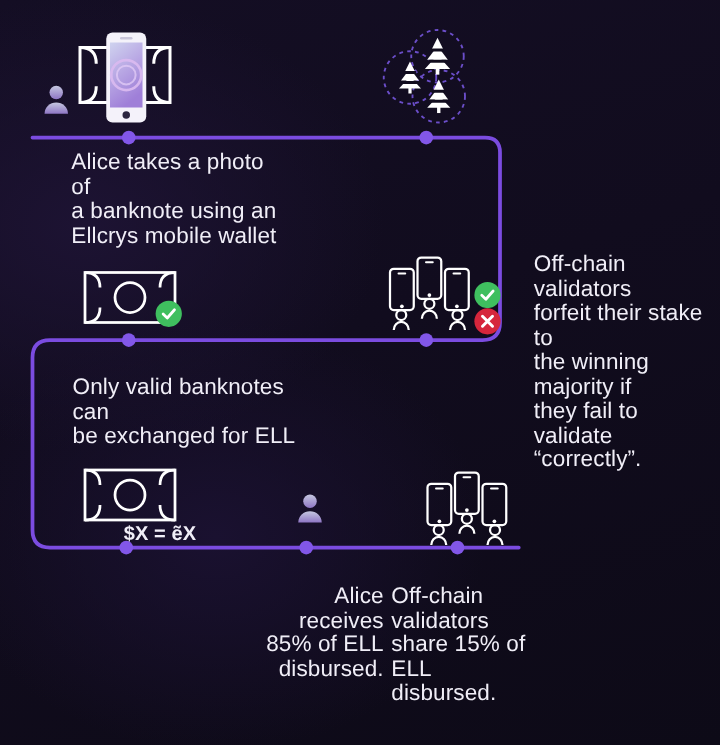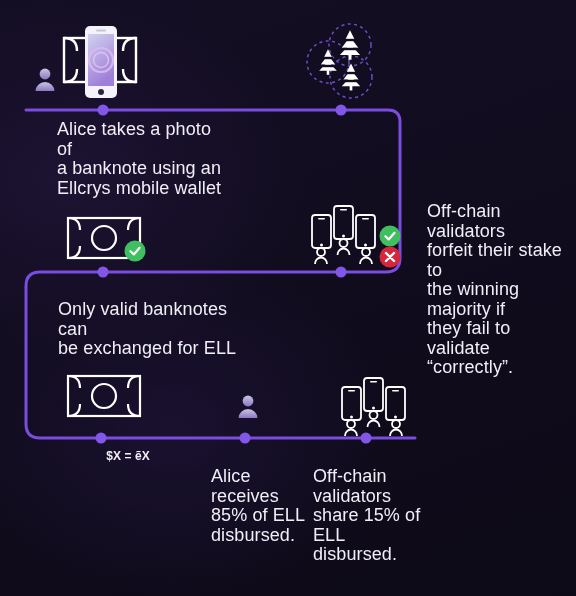--- a/index.html
+++ b/index.html
@@ -170,21 +170,21 @@
   </svg>
 
   <svg class="icon" style="left:66px; top:372px;" width="84" height="48" viewBox="0 0 84 48">
     <rect x="2" y="4" width="72" height="40" fill="none" stroke="#ffffff" stroke-width="2.2"></rect>
     <path d="M2,4 q12,0 12,12" fill="none" stroke="#ffffff" stroke-width="2.2"></path>
     <path d="M74,4 q-12,0 -12,12" fill="none" stroke="#ffffff" stroke-width="2.2"></path>
     <path d="M2,44 q12,0 12,-12" fill="none" stroke="#ffffff" stroke-width="2.2"></path>
     <path d="M74,44 q-12,0 -12,-12" fill="none" stroke="#ffffff" stroke-width="2.2"></path>
     <circle cx="38" cy="24" r="12" fill="none" stroke="#ffffff" stroke-width="2.2"></circle>
   </svg>
-  <div class="txt" style="left:68px; top:417px; width:120px; text-align:center; font-size:12px; font-weight:bold; line-height:22px;margin-top:28px;">$X = ẽX</div>
+  <div class="txt" style="left:68px; top:417px; width:120px; text-align:center; font-size:16px; font-weight:bold; line-height:22px;">$X = ẽX</div>
 
   <svg class="icon" style="left:236px; top:393px;" width="24" height="26" viewBox="0 0 24 26">
     <defs>
       <linearGradient id="pg2" x1="0" y1="0" x2="0" y2="1">
         <stop offset="0" stop-color="#c5c7e0"></stop>
           <stop offset="1" stop-color="#8e76c4"></stop>
       </linearGradient>
     </defs>
     <circle cx="12" cy="8" r="5.4" fill="url(#pg2)"></circle>
     <path d="M2.6,25 a9.4,9 0 0 1 18.8,0 z" fill="url(#pg2)"></path>
@@ -217,21 +217,21 @@
   <div class="txt" style="left:57px; top:120px; width:170px;">Alice takes a photo of
 a banknote using an
 Ellcrys mobile wallet</div>
 
 
   <div class="txt" style="left:40px; top:300px; width:185px;margin-left:18px;">Only valid banknotes can
 be exchanged for ELL</div>
 
 
 
-  <div class="txt" style="left:211px; top:467px; width:96px;">Alice receives
+  <div class="txt" style="left:211px; top:467px; width:96px;text-align:right;">Alice receives
 85% of ELL
 disbursed.</div>
 
   <div class="txt" style="left:313px; top:467px; width:130px;">Off-chain validators
 share 15% of ELL
 disbursed.</div>
 
   <div class="txt" style="left:427px; top:202px; width:140px;">Off-chain validators
 forfeit their stake to
 the winning majority if

